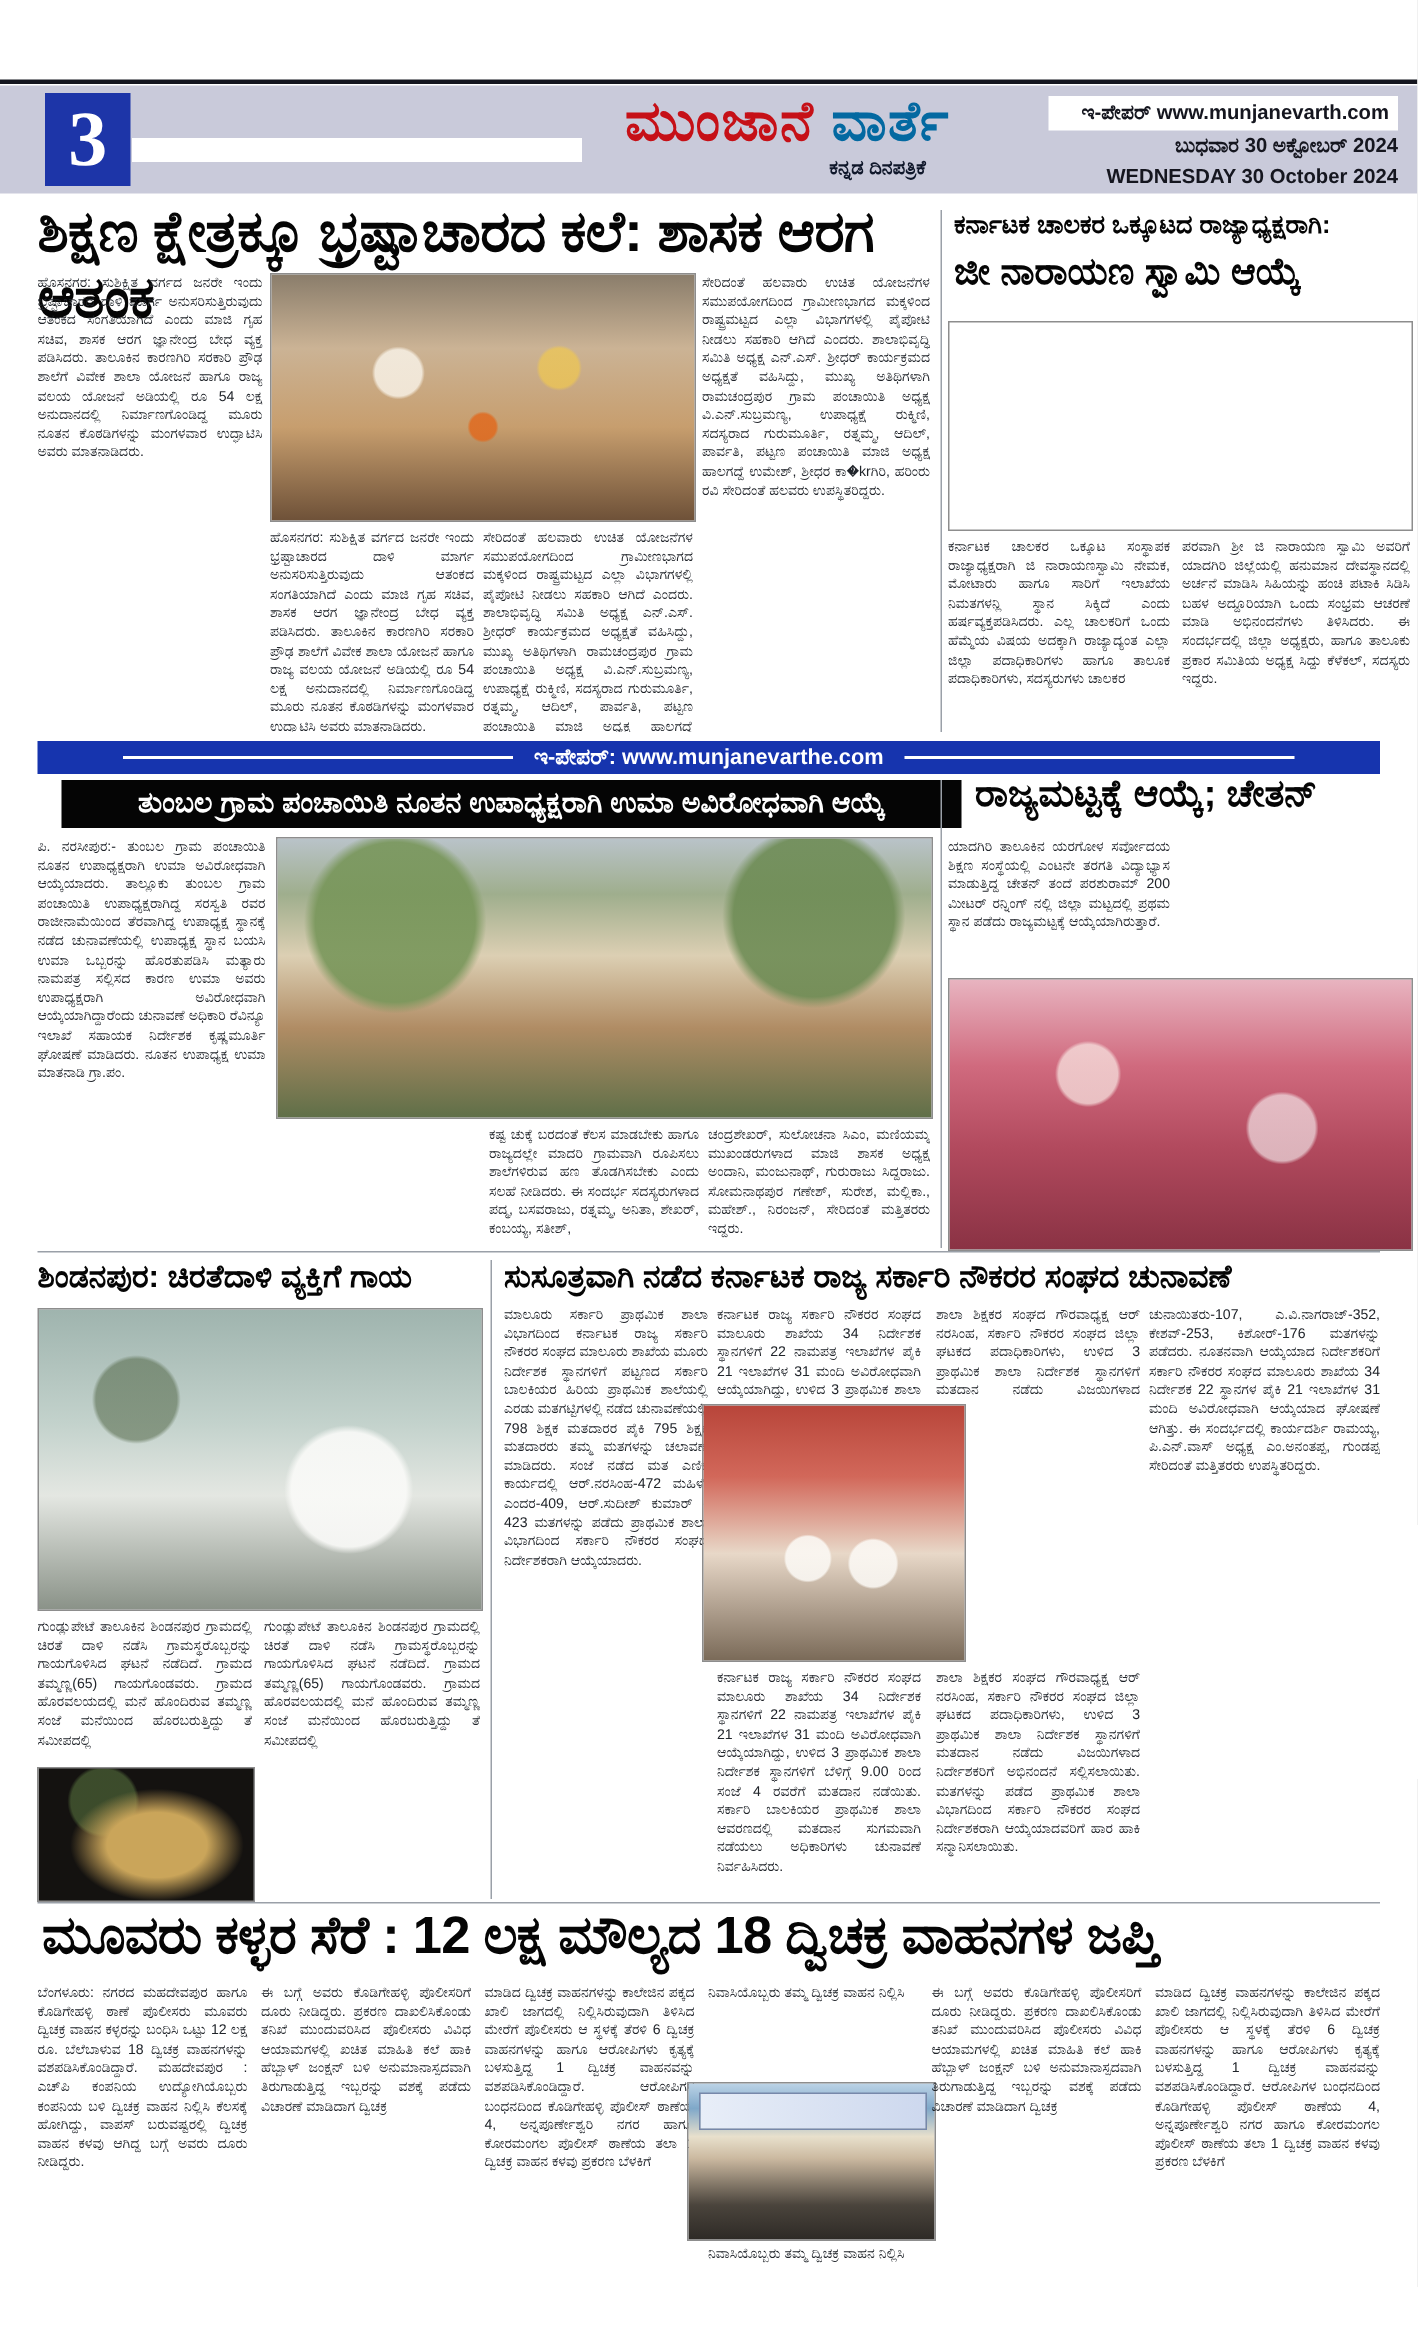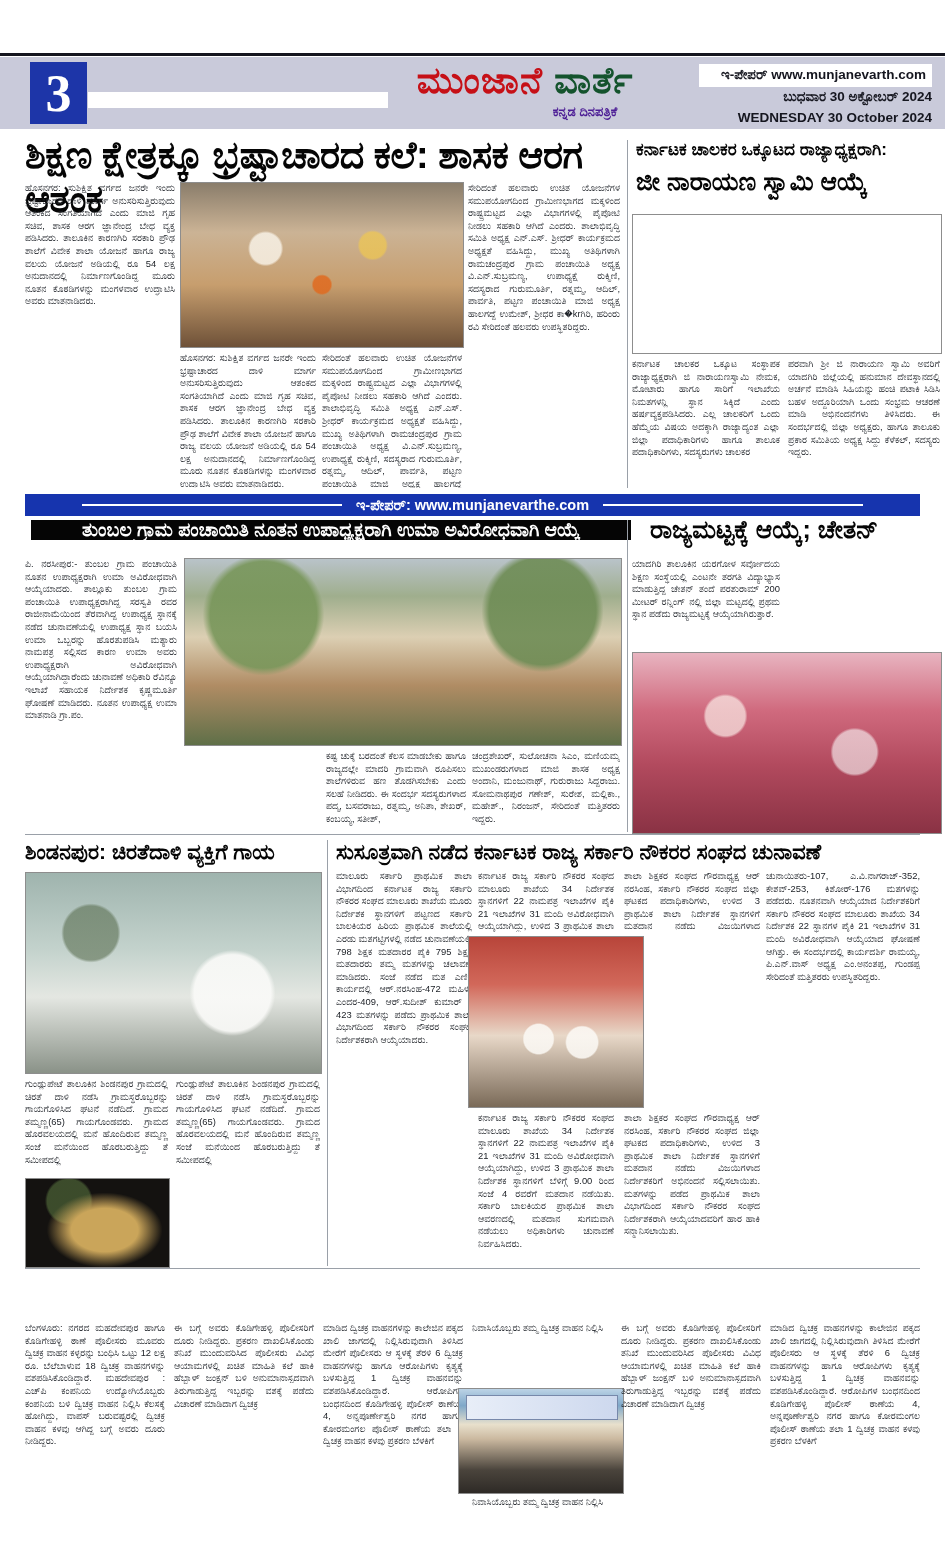--- a/index.html
+++ b/index.html
@@ -10,22 +10,22 @@
   .rule-v{background:#9aa0a8;width:1px;}
   .toprule{background:#15161f;}
   
   .hdr{background:#c9cada;}
   .pgnum{background:#1d35a8;color:#fff;font-weight:bold;font-size:52px;
          display:flex;align-items:center;justify-content:center;
          font-family:"Liberation Serif", serif;}
   .whiteband{background:#ffffff;}
   .mast-main{font-size:37px;font-weight:bold;letter-spacing:1px;white-space:nowrap;}
   .mast-red{color:#c61017;}
-  .mast-black{color:#14532d;}
-  .mast-sub{font-size:13px;color:#4c1d95;font-weight:bold;text-align:center;}
+  .mast-black{color:#0369a1;}
+  .mast-sub{font-size:13px;color:#0f172a;font-weight:bold;text-align:center;}
   .hdr-right{text-align:right;font-size:13.5px;color:#15161f;line-height:1.55;}
   .hdr-epaper{background:#fff;display:inline-block;padding:1px 6px 1px 22px;font-weight:bold;}
   .hdr-date-kn{font-weight:bold;}
   .hdr-date-en{font-weight:bold;}
   
   .hl{font-weight:bold;color:#050505;}
   .hl-xl{font-size:38px;line-height:1.15;letter-spacing:-0.5px;}
   .hl-lg{font-size:25px;line-height:1.1;}
   .hl-md{font-size:21px;line-height:1.15;}
   .hl-xxl{font-size:35px;line-height:1.1;letter-spacing:-0.5px;}
@@ -116,21 +116,21 @@
   <div class="abs photo ph-night" style="left:632px;top:214px;width:308px;height:138px;"></div>
   <div class="abs bt" style="left:632px;top:358px;width:148px;height:130px;">ಕರ್ನಾಟಕ ಚಾಲಕರ ಒಕ್ಕೂಟ ಸಂಸ್ಥಾಪಕ ರಾಜ್ಯಾಧ್ಯಕ್ಷರಾಗಿ ಜಿ ನಾರಾಯಣಸ್ವಾಮಿ ನೇಮಕ, ಮೋಟಾರು ಹಾಗೂ ಸಾರಿಗೆ ಇಲಾಖೆಯ ನಿಮತಗಳನ್ಲಿ ಸ್ಥಾನ ಸಿಕ್ಕಿದೆ ಎಂದು ಹರ್ಷವ್ಯಕ್ತಪಡಿಸಿದರು. ಎಲ್ಲ ಚಾಲಕರಿಗೆ ಒಂದು ಹೆಮ್ಮೆಯ ವಿಷಯ ಅದಕ್ಕಾಗಿ ರಾಜ್ಯಾದ್ಯಂತ ಎಲ್ಲಾ ಜಿಲ್ಲಾ ಪದಾಧಿಕಾರಿಗಳು ಹಾಗೂ ತಾಲೂಕ ಪದಾಧಿಕಾರಿಗಳು, ಸದಸ್ಯರುಗಳು ಚಾಲಕರ</div>
   <div class="abs bt" style="left:788px;top:358px;width:152px;height:130px;">ಪರವಾಗಿ ಶ್ರೀ ಜಿ ನಾರಾಯಣ ಸ್ವಾಮಿ ಅವರಿಗೆ ಯಾದಗಿರಿ ಜಿಲ್ಲೆಯಲ್ಲಿ ಹನುಮಾನ ದೇವಸ್ಥಾನದಲ್ಲಿ ಅರ್ಚನೆ ಮಾಡಿಸಿ ಸಿಹಿಯನ್ನು ಹಂಚಿ ಪಟಾಕಿ ಸಿಡಿಸಿ ಬಹಳ ಅದ್ದೂರಿಯಾಗಿ ಒಂದು ಸಂಭ್ರಮ ಆಚರಣೆ ಮಾಡಿ ಅಭಿನಂದನೆಗಳು ತಿಳಿಸಿದರು. ಈ ಸಂದರ್ಭದಲ್ಲಿ ಜಿಲ್ಲಾ ಅಧ್ಯಕ್ಷರು, ಹಾಗೂ ತಾಲೂಕು ಪ್ರಕಾರ ಸಮಿತಿಯ ಅಧ್ಯಕ್ಷ ಸಿದ್ದು ಕೆಳೆಕಲ್, ಸದಸ್ಯರು ಇದ್ದರು.</div>
 
   <div class="abs banner" style="left:25px;top:494px;width:895px;height:22px;">
     <div class="line"></div>
     <span>ಇ-ಪೇಪರ್: www.munjanevarthe.com</span>
     <div class="line"></div>
   </div>
 
-  <div class="abs hl-bar" style="left:31px;top:520px;width:600px;height:20px;">ತುಂಬಲ ಗ್ರಾಮ ಪಂಚಾಯಿತಿ ನೂತನ ಉಪಾಧ್ಯಕ್ಷರಾಗಿ ಉಮಾ ಅವಿರೋಧವಾಗಿ ಆಯ್ಕೆ</div>
+  <div class="abs hl-bar" style="left:41px;top:520px;width:600px;height:32px;">ತುಂಬಲ ಗ್ರಾಮ ಪಂಚಾಯಿತಿ ನೂತನ ಉಪಾಧ್ಯಕ್ಷರಾಗಿ ಉಮಾ ಅವಿರೋಧವಾಗಿ ಆಯ್ಕೆ</div>
   <div class="abs bt" style="left:25px;top:558px;width:152px;height:274px;">ಪಿ. ನರಸೀಪುರ:- ತುಂಬಲ ಗ್ರಾಮ ಪಂಚಾಯಿತಿ ನೂತನ ಉಪಾಧ್ಯಕ್ಷರಾಗಿ ಉಮಾ ಅವಿರೋಧವಾಗಿ ಆಯ್ಕೆಯಾದರು. ತಾಲ್ಲೂಕು ತುಂಬಲ ಗ್ರಾಮ ಪಂಚಾಯಿತಿ ಉಪಾಧ್ಯಕ್ಷರಾಗಿದ್ದ ಸರಸ್ವತಿ ರವರ ರಾಜೀನಾಮೆಯಿಂದ ತೆರವಾಗಿದ್ದ ಉಪಾಧ್ಯಕ್ಷ ಸ್ಥಾನಕ್ಕೆ ನಡೆದ ಚುನಾವಣೆಯಲ್ಲಿ ಉಪಾಧ್ಯಕ್ಷ ಸ್ಥಾನ ಬಯಸಿ ಉಮಾ ಒಬ್ಬರನ್ನು ಹೊರತುಪಡಿಸಿ ಮತ್ಯಾರು ನಾಮಪತ್ರ ಸಲ್ಲಿಸದ ಕಾರಣ ಉಮಾ ಅವರು ಉಪಾಧ್ಯಕ್ಷರಾಗಿ ಅವಿರೋಧವಾಗಿ ಆಯ್ಕೆಯಾಗಿದ್ದಾರೆಂದು ಚುನಾವಣೆ ಅಧಿಕಾರಿ ರೆವಿನ್ಯೂ ಇಲಾಖೆ ಸಹಾಯಕ ನಿರ್ದೇಶಕ ಕೃಷ್ಣಮೂರ್ತಿ ಘೋಷಣೆ ಮಾಡಿದರು. ನೂತನ ಉಪಾಧ್ಯಕ್ಷ ಉಮಾ ಮಾತನಾಡಿ ಗ್ರಾ.ಪಂ.</div>
   <div class="abs photo ph-village" style="left:184px;top:558px;width:436px;height:186px;"></div>
   <div class="abs bt" style="left:326px;top:750px;width:140px;height:82px;">ಕಷ್ಟ ಚುಕ್ಕೆ ಬರದಂತೆ ಕೆಲಸ ಮಾಡಬೇಕು ಹಾಗೂ ರಾಜ್ಯದಲ್ಲೇ ಮಾದರಿ ಗ್ರಾಮವಾಗಿ ರೂಪಿಸಲು ಶಾಲೆಗಳಿರುವ ಹಣ ತೊಡಗಿಸಬೇಕು ಎಂದು ಸಲಹೆ ನೀಡಿದರು. ಈ ಸಂದರ್ಭ ಸದಸ್ಯರುಗಳಾದ ಪದ್ಮ, ಬಸವರಾಜು, ರತ್ನಮ್ಮ, ಅನಿತಾ, ಶೇಖರ್, ಕಂಬಯ್ಯ, ಸತೀಶ್,</div>
   <div class="abs bt" style="left:472px;top:750px;width:148px;height:82px;">ಚಂದ್ರಶೇಖರ್, ಸುಲೋಚನಾ ಸಿಎಂ, ಮಣಿಯಮ್ಮ ಮುಖಂಡರುಗಳಾದ ಮಾಜಿ ಶಾಸಕ ಅಧ್ಯಕ್ಷ ಅಂದಾನಿ, ಮಂಜುನಾಥ್, ಗುರುರಾಜು ಸಿದ್ದರಾಜು. ಸೋಮನಾಥಪುರ ಗಣೇಶ್, ಸುರೇಶ, ಮಲ್ಲಿಕಾ., ಮಹೇಶ್., ನಿರಂಜನ್, ಸೇರಿದಂತೆ ಮತ್ತಿತರರು ಇದ್ದರು.</div>
 
   <div class="abs rule-v" style="left:627px;top:520px;height:312px;"></div>
 
   <div class="abs hl hl-lg" style="left:634px;top:516px;width:290px;margin-left:16px;">ರಾಜ್ಯಮಟ್ಟಕ್ಕೆ ಆಯ್ಕೆ; ಚೇತನ್</div>
   <div class="abs bt" style="left:632px;top:558px;width:148px;height:90px;">ಯಾದಗಿರಿ ತಾಲೂಕಿನ ಯರಗೋಳ ಸರ್ವೋದಯ ಶಿಕ್ಷಣ ಸಂಸ್ಥೆಯಲ್ಲಿ ಎಂಟನೇ ತರಗತಿ ವಿದ್ಯಾಭ್ಯಾಸ ಮಾಡುತ್ತಿದ್ದ ಚೇತನ್ ತಂದೆ ಪರಶುರಾಮ್ 200 ಮೀಟರ್ ರನ್ನಿಂಗ್ ನಲ್ಲಿ ಜಿಲ್ಲಾ ಮಟ್ಟದಲ್ಲಿ ಪ್ರಥಮ ಸ್ಥಾನ ಪಡೆದು ರಾಜ್ಯಮಟ್ಟಕ್ಕೆ ಆಯ್ಕೆಯಾಗಿರುತ್ತಾರೆ.</div>
   <div class="abs photo ph-stage" style="left:632px;top:652px;width:308px;height:180px;"></div>
@@ -149,20 +149,21 @@
   <div class="abs bt" style="left:336px;top:870px;width:136px;height:396px;">ಮಾಲೂರು ಸರ್ಕಾರಿ ಪ್ರಾಥಮಿಕ ಶಾಲಾ ವಿಭಾಗದಿಂದ ಕರ್ನಾಟಕ ರಾಜ್ಯ ಸರ್ಕಾರಿ ನೌಕರರ ಸಂಘದ ಮಾಲೂರು ಶಾಖೆಯ ಮೂರು ನಿರ್ದೇಶಕ ಸ್ಥಾನಗಳಿಗೆ ಪಟ್ಟಣದ ಸರ್ಕಾರಿ ಬಾಲಕಿಯರ ಹಿರಿಯ ಪ್ರಾಥಮಿಕ ಶಾಲೆಯಲ್ಲಿ ಎರಡು ಮತಗಟ್ಟಿಗಳಲ್ಲಿ ನಡೆದ ಚುನಾವಣೆಯಲ್ಲಿ 798 ಶಿಕ್ಷಕ ಮತದಾರರ ಪೈಕಿ 795 ಶಿಕ್ಷಕ ಮತದಾರರು ತಮ್ಮ ಮತಗಳನ್ನು ಚಲಾವಣೆ ಮಾಡಿದರು. ಸಂಜೆ ನಡೆದ ಮತ ಎಣಿಕೆ ಕಾರ್ಯದಲ್ಲಿ ಆರ್.ನರಸಿಂಹ-472 ಮಹಿಳೆ, ಎಂದರ-409, ಆರ್.ಸುದೀಶ್ ಕುಮಾರ್ - 423 ಮತಗಳನ್ನು ಪಡೆದು ಪ್ರಾಥಮಿಕ ಶಾಲಾ ವಿಭಾಗದಿಂದ ಸರ್ಕಾರಿ ನೌಕರರ ಸಂಘದ ನಿರ್ದೇಶಕರಾಗಿ ಆಯ್ಕೆಯಾದರು.</div>
   <div class="abs bt" style="left:478px;top:870px;width:136px;height:62px;">ಕರ್ನಾಟಕ ರಾಜ್ಯ ಸರ್ಕಾರಿ ನೌಕರರ ಸಂಘದ ಮಾಲೂರು ಶಾಖೆಯ 34 ನಿರ್ದೇಶಕ ಸ್ಥಾನಗಳಿಗೆ 22 ನಾಮಪತ್ರ ಇಲಾಖೆಗಳ ಪೈಕಿ 21 ಇಲಾಖೆಗಳ 31 ಮಂದಿ ಅವಿರೋಧವಾಗಿ ಆಯ್ಕೆಯಾಗಿದ್ದು, ಉಳಿದ 3 ಪ್ರಾಥಮಿಕ ಶಾಲಾ ನಿರ್ದೇಶಕ ಸ್ಥಾನಗಳಿಗೆ ಬೆಳಿಗ್ಗೆ 9.00 ರಿಂದ ಸಂಜೆ 4 ರವರೆಗೆ ಮತದಾನ ನಡೆಯಿತು. ಸರ್ಕಾರಿ ಬಾಲಕಿಯರ ಪ್ರಾಥಮಿಕ ಶಾಲಾ ಆವರಣದಲ್ಲಿ ಮತದಾನ ಸುಗಮವಾಗಿ ನಡೆಯಲು ಅಧಿಕಾರಿಗಳು ಚುನಾವಣೆ ನಿರ್ವಹಿಸಿದರು.</div>
   <div class="abs bt" style="left:624px;top:870px;width:136px;height:62px;">ಶಾಲಾ ಶಿಕ್ಷಕರ ಸಂಘದ ಗೌರವಾಧ್ಯಕ್ಷ ಆರ್ ನರಸಿಂಹ, ಸರ್ಕಾರಿ ನೌಕರರ ಸಂಘದ ಜಿಲ್ಲಾ ಘಟಕದ ಪದಾಧಿಕಾರಿಗಳು, ಉಳಿದ 3 ಪ್ರಾಥಮಿಕ ಶಾಲಾ ನಿರ್ದೇಶಕ ಸ್ಥಾನಗಳಿಗೆ ಮತದಾನ ನಡೆದು ವಿಜಯಿಗಳಾದ ನಿರ್ದೇಶಕರಿಗೆ ಅಭಿನಂದನೆ ಸಲ್ಲಿಸಲಾಯಿತು. ಮತಗಳನ್ನು ಪಡೆದ ಪ್ರಾಥಮಿಕ ಶಾಲಾ ವಿಭಾಗದಿಂದ ಸರ್ಕಾರಿ ನೌಕರರ ಸಂಘದ ನಿರ್ದೇಶಕರಾಗಿ ಆಯ್ಕೆಯಾದವರಿಗೆ ಹಾರ ಹಾಕಿ ಸನ್ಮಾನಿಸಲಾಯಿತು.</div>
   <div class="abs photo ph-indoor" style="left:468px;top:936px;width:174px;height:170px;"></div>
   <div class="abs bt" style="left:478px;top:1112px;width:136px;height:154px;">ಕರ್ನಾಟಕ ರಾಜ್ಯ ಸರ್ಕಾರಿ ನೌಕರರ ಸಂಘದ ಮಾಲೂರು ಶಾಖೆಯ 34 ನಿರ್ದೇಶಕ ಸ್ಥಾನಗಳಿಗೆ 22 ನಾಮಪತ್ರ ಇಲಾಖೆಗಳ ಪೈಕಿ 21 ಇಲಾಖೆಗಳ 31 ಮಂದಿ ಅವಿರೋಧವಾಗಿ ಆಯ್ಕೆಯಾಗಿದ್ದು, ಉಳಿದ 3 ಪ್ರಾಥಮಿಕ ಶಾಲಾ ನಿರ್ದೇಶಕ ಸ್ಥಾನಗಳಿಗೆ ಬೆಳಿಗ್ಗೆ 9.00 ರಿಂದ ಸಂಜೆ 4 ರವರೆಗೆ ಮತದಾನ ನಡೆಯಿತು. ಸರ್ಕಾರಿ ಬಾಲಕಿಯರ ಪ್ರಾಥಮಿಕ ಶಾಲಾ ಆವರಣದಲ್ಲಿ ಮತದಾನ ಸುಗಮವಾಗಿ ನಡೆಯಲು ಅಧಿಕಾರಿಗಳು ಚುನಾವಣೆ ನಿರ್ವಹಿಸಿದರು.</div>
   <div class="abs bt" style="left:624px;top:1112px;width:136px;height:154px;">ಶಾಲಾ ಶಿಕ್ಷಕರ ಸಂಘದ ಗೌರವಾಧ್ಯಕ್ಷ ಆರ್ ನರಸಿಂಹ, ಸರ್ಕಾರಿ ನೌಕರರ ಸಂಘದ ಜಿಲ್ಲಾ ಘಟಕದ ಪದಾಧಿಕಾರಿಗಳು, ಉಳಿದ 3 ಪ್ರಾಥಮಿಕ ಶಾಲಾ ನಿರ್ದೇಶಕ ಸ್ಥಾನಗಳಿಗೆ ಮತದಾನ ನಡೆದು ವಿಜಯಿಗಳಾದ ನಿರ್ದೇಶಕರಿಗೆ ಅಭಿನಂದನೆ ಸಲ್ಲಿಸಲಾಯಿತು. ಮತಗಳನ್ನು ಪಡೆದ ಪ್ರಾಥಮಿಕ ಶಾಲಾ ವಿಭಾಗದಿಂದ ಸರ್ಕಾರಿ ನೌಕರರ ಸಂಘದ ನಿರ್ದೇಶಕರಾಗಿ ಆಯ್ಕೆಯಾದವರಿಗೆ ಹಾರ ಹಾಕಿ ಸನ್ಮಾನಿಸಲಾಯಿತು.</div>
   <div class="abs bt" style="left:766px;top:870px;width:154px;height:396px;">ಚುನಾಯಿತರು-107, ಎ.ವಿ.ನಾಗರಾಜ್-352, ಕೇಶವ್-253, ಕಿಶೋರ್-176 ಮತಗಳನ್ನು ಪಡೆದರು. ನೂತನವಾಗಿ ಆಯ್ಕೆಯಾದ ನಿರ್ದೇಶಕರಿಗೆ ಸರ್ಕಾರಿ ನೌಕರರ ಸಂಘದ ಮಾಲೂರು ಶಾಖೆಯ 34 ನಿರ್ದೇಶಕ 22 ಸ್ಥಾನಗಳ ಪೈಕಿ 21 ಇಲಾಖೆಗಳ 31 ಮಂದಿ ಅವಿರೋಧವಾಗಿ ಆಯ್ಕೆಯಾದ ಘೋಷಣೆ ಆಗಿತ್ತು. ಈ ಸಂದರ್ಭದಲ್ಲಿ ಕಾರ್ಯದರ್ಶಿ ರಾಮಯ್ಯ, ಪಿ.ಎನ್.ವಾಸ್ ಅಧ್ಯಕ್ಷ ಎಂ.ಅನಂತಪ್ಪ, ಗುಂಡಪ್ಪ ಸೇರಿದಂತೆ ಮತ್ತಿತರರು ಉಪಸ್ಥಿತರಿದ್ದರು.</div>
 
   <div class="abs rule-h" style="left:25px;top:1268px;width:895px;"></div>
 
+  <div class="abs hl hl-xxl" style="left:28px;top:1272px;width:892px;height:46px;">ಮೂವರು ಕಳ್ಳರ ಸೆರೆ : 12 ಲಕ್ಷ ಮೌಲ್ಯದ 18 ದ್ವಿಚಕ್ರ ವಾಹನಗಳ ಜಪ್ತಿ</div>
   <div class="abs bt" style="left:25px;top:1322px;width:140px;height:223px;">ಬೆಂಗಳೂರು: ನಗರದ ಮಹದೇವಪುರ ಹಾಗೂ ಕೊಡಿಗೇಹಳ್ಳಿ ಠಾಣೆ ಪೊಲೀಸರು ಮೂವರು ದ್ವಿಚಕ್ರ ವಾಹನ ಕಳ್ಳರನ್ನು ಬಂಧಿಸಿ ಒಟ್ಟು 12 ಲಕ್ಷ ರೂ. ಬೆಲೆಬಾಳುವ 18 ದ್ವಿಚಕ್ರ ವಾಹನಗಳನ್ನು ವಶಪಡಿಸಿಕೊಂಡಿದ್ದಾರೆ. ಮಹದೇವಪುರ : ಎಚ್‌ಪಿ ಕಂಪನಿಯ ಉದ್ಯೋಗಿಯೊಬ್ಬರು ಕಂಪನಿಯ ಬಳಿ ದ್ವಿಚಕ್ರ ವಾಹನ ನಿಲ್ಲಿಸಿ ಕೆಲಸಕ್ಕೆ ಹೋಗಿದ್ದು, ವಾಪಸ್ ಬರುವಷ್ಟರಲ್ಲಿ ದ್ವಿಚಕ್ರ ವಾಹನ ಕಳವು ಆಗಿದ್ದ ಬಗ್ಗೆ ಅವರು ದೂರು ನೀಡಿದ್ದರು.</div>
   <div class="abs bt" style="left:174px;top:1322px;width:140px;height:223px;">ಈ ಬಗ್ಗೆ ಅವರು ಕೊಡಿಗೇಹಳ್ಳಿ ಪೊಲೀಸರಿಗೆ ದೂರು ನೀಡಿದ್ದರು. ಪ್ರಕರಣ ದಾಖಲಿಸಿಕೊಂಡು ತನಿಖೆ ಮುಂದುವರಿಸಿದ ಪೊಲೀಸರು ವಿವಿಧ ಆಯಾಮಗಳಲ್ಲಿ ಖಚಿತ ಮಾಹಿತಿ ಕಲೆ ಹಾಕಿ ಹೆಬ್ಬಾಳ್ ಜಂಕ್ಷನ್ ಬಳಿ ಅನುಮಾನಾಸ್ಪದವಾಗಿ ತಿರುಗಾಡುತ್ತಿದ್ದ ಇಬ್ಬರನ್ನು ವಶಕ್ಕೆ ಪಡೆದು ವಿಚಾರಣೆ ಮಾಡಿದಾಗ ದ್ವಿಚಕ್ರ</div>
   <div class="abs bt" style="left:323px;top:1322px;width:140px;height:223px;">ಮಾಡಿದ ದ್ವಿಚಕ್ರ ವಾಹನಗಳನ್ನು ಕಾಲೇಜಿನ ಪಕ್ಕದ ಖಾಲಿ ಜಾಗದಲ್ಲಿ ನಿಲ್ಲಿಸಿರುವುದಾಗಿ ತಿಳಿಸಿದ ಮೇರೆಗೆ ಪೊಲೀಸರು ಆ ಸ್ಥಳಕ್ಕೆ ತೆರಳಿ 6 ದ್ವಿಚಕ್ರ ವಾಹನಗಳನ್ನು ಹಾಗೂ ಆರೋಪಿಗಳು ಕೃತ್ಯಕ್ಕೆ ಬಳಸುತ್ತಿದ್ದ 1 ದ್ವಿಚಕ್ರ ವಾಹನವನ್ನು ವಶಪಡಿಸಿಕೊಂಡಿದ್ದಾರೆ. ಆರೋಪಿಗಳ ಬಂಧನದಿಂದ ಕೊಡಿಗೇಹಳ್ಳಿ ಪೊಲೀಸ್ ಠಾಣೆಯ 4, ಅನ್ನಪೂರ್ಣೇಶ್ವರಿ ನಗರ ಹಾಗೂ ಕೋರಮಂಗಲ ಪೊಲೀಸ್ ಠಾಣೆಯ ತಲಾ 1 ದ್ವಿಚಕ್ರ ವಾಹನ ಕಳವು ಪ್ರಕರಣ ಬೆಳಕಿಗೆ</div>
   <div class="abs bt" style="left:472px;top:1322px;width:140px;height:62px;">ನಿವಾಸಿಯೊಬ್ಬರು ತಮ್ಮ ದ್ವಿಚಕ್ರ ವಾಹನ ನಿಲ್ಲಿಸಿ</div>
   <div class="abs photo ph-bikes" style="left:458px;top:1388px;width:164px;height:104px;">
     <div class="bikebanner"></div>
   </div>
   <div class="abs bt" style="left:472px;top:1496px;width:140px;height:49px;">ನಿವಾಸಿಯೊಬ್ಬರು ತಮ್ಮ ದ್ವಿಚಕ್ರ ವಾಹನ ನಿಲ್ಲಿಸಿ</div>
   <div class="abs bt" style="left:621px;top:1322px;width:140px;height:223px;">ಈ ಬಗ್ಗೆ ಅವರು ಕೊಡಿಗೇಹಳ್ಳಿ ಪೊಲೀಸರಿಗೆ ದೂರು ನೀಡಿದ್ದರು. ಪ್ರಕರಣ ದಾಖಲಿಸಿಕೊಂಡು ತನಿಖೆ ಮುಂದುವರಿಸಿದ ಪೊಲೀಸರು ವಿವಿಧ ಆಯಾಮಗಳಲ್ಲಿ ಖಚಿತ ಮಾಹಿತಿ ಕಲೆ ಹಾಕಿ ಹೆಬ್ಬಾಳ್ ಜಂಕ್ಷನ್ ಬಳಿ ಅನುಮಾನಾಸ್ಪದವಾಗಿ ತಿರುಗಾಡುತ್ತಿದ್ದ ಇಬ್ಬರನ್ನು ವಶಕ್ಕೆ ಪಡೆದು ವಿಚಾರಣೆ ಮಾಡಿದಾಗ ದ್ವಿಚಕ್ರ</div>
   <div class="abs bt" style="left:770px;top:1322px;width:150px;height:223px;">ಮಾಡಿದ ದ್ವಿಚಕ್ರ ವಾಹನಗಳನ್ನು ಕಾಲೇಜಿನ ಪಕ್ಕದ ಖಾಲಿ ಜಾಗದಲ್ಲಿ ನಿಲ್ಲಿಸಿರುವುದಾಗಿ ತಿಳಿಸಿದ ಮೇರೆಗೆ ಪೊಲೀಸರು ಆ ಸ್ಥಳಕ್ಕೆ ತೆರಳಿ 6 ದ್ವಿಚಕ್ರ ವಾಹನಗಳನ್ನು ಹಾಗೂ ಆರೋಪಿಗಳು ಕೃತ್ಯಕ್ಕೆ ಬಳಸುತ್ತಿದ್ದ 1 ದ್ವಿಚಕ್ರ ವಾಹನವನ್ನು ವಶಪಡಿಸಿಕೊಂಡಿದ್ದಾರೆ. ಆರೋಪಿಗಳ ಬಂಧನದಿಂದ ಕೊಡಿಗೇಹಳ್ಳಿ ಪೊಲೀಸ್ ಠಾಣೆಯ 4, ಅನ್ನಪೂರ್ಣೇಶ್ವರಿ ನಗರ ಹಾಗೂ ಕೋರಮಂಗಲ ಪೊಲೀಸ್ ಠಾಣೆಯ ತಲಾ 1 ದ್ವಿಚಕ್ರ ವಾಹನ ಕಳವು ಪ್ರಕರಣ ಬೆಳಕಿಗೆ</div>

